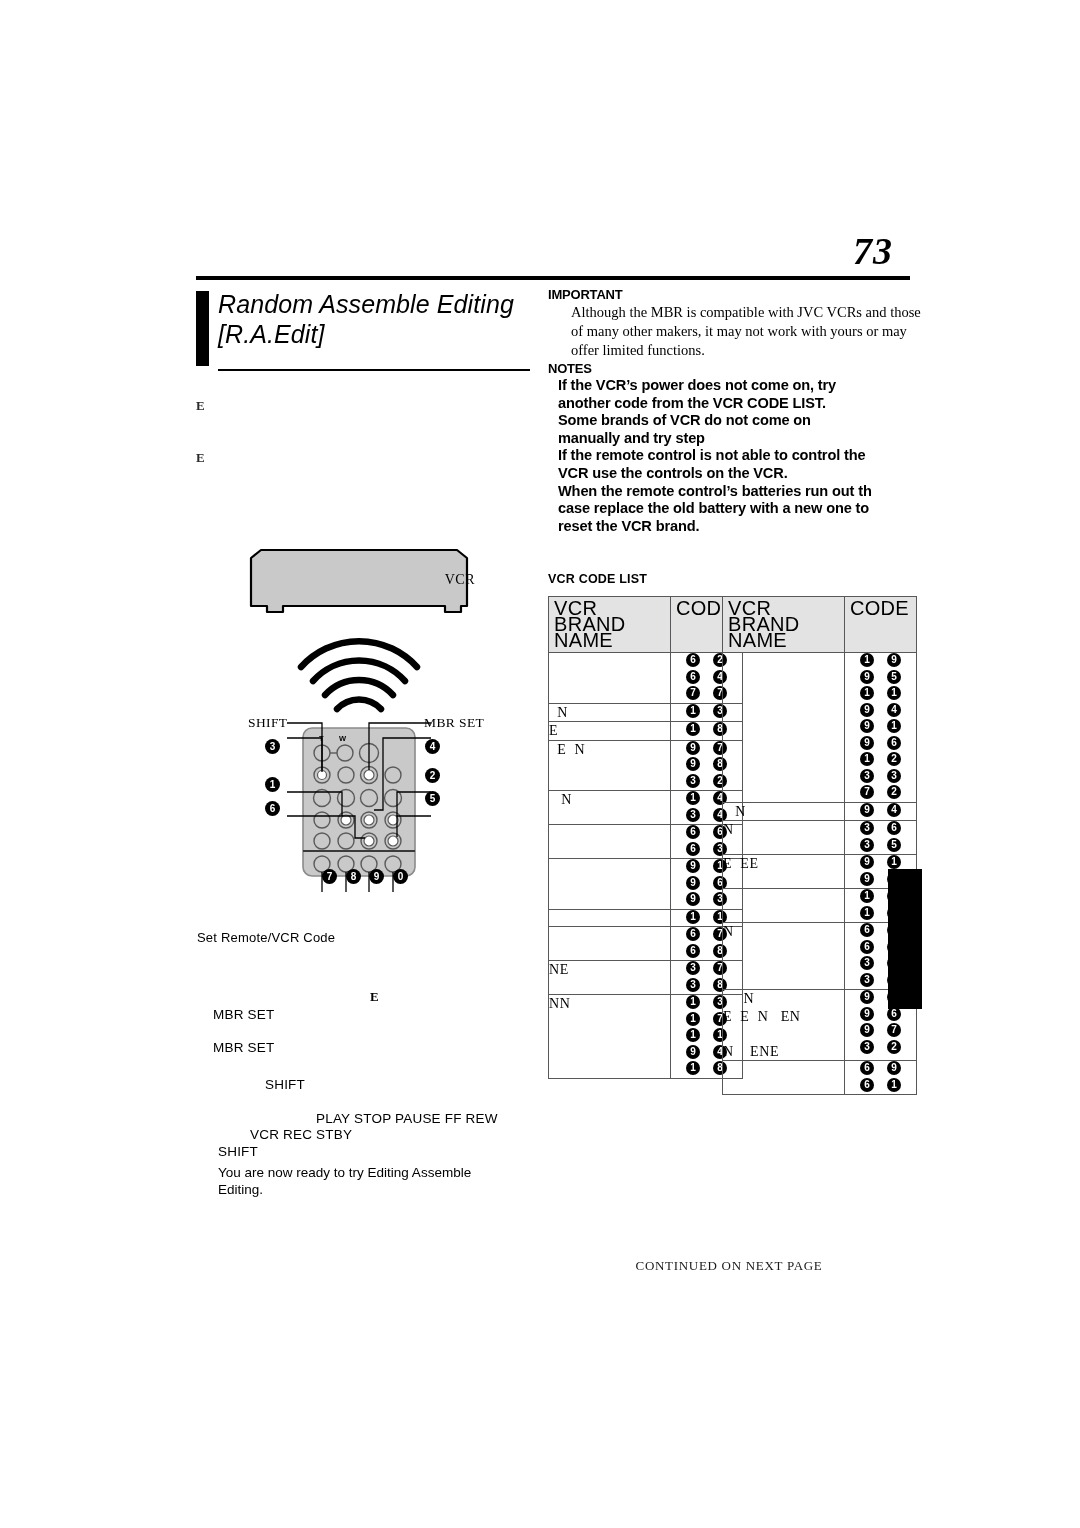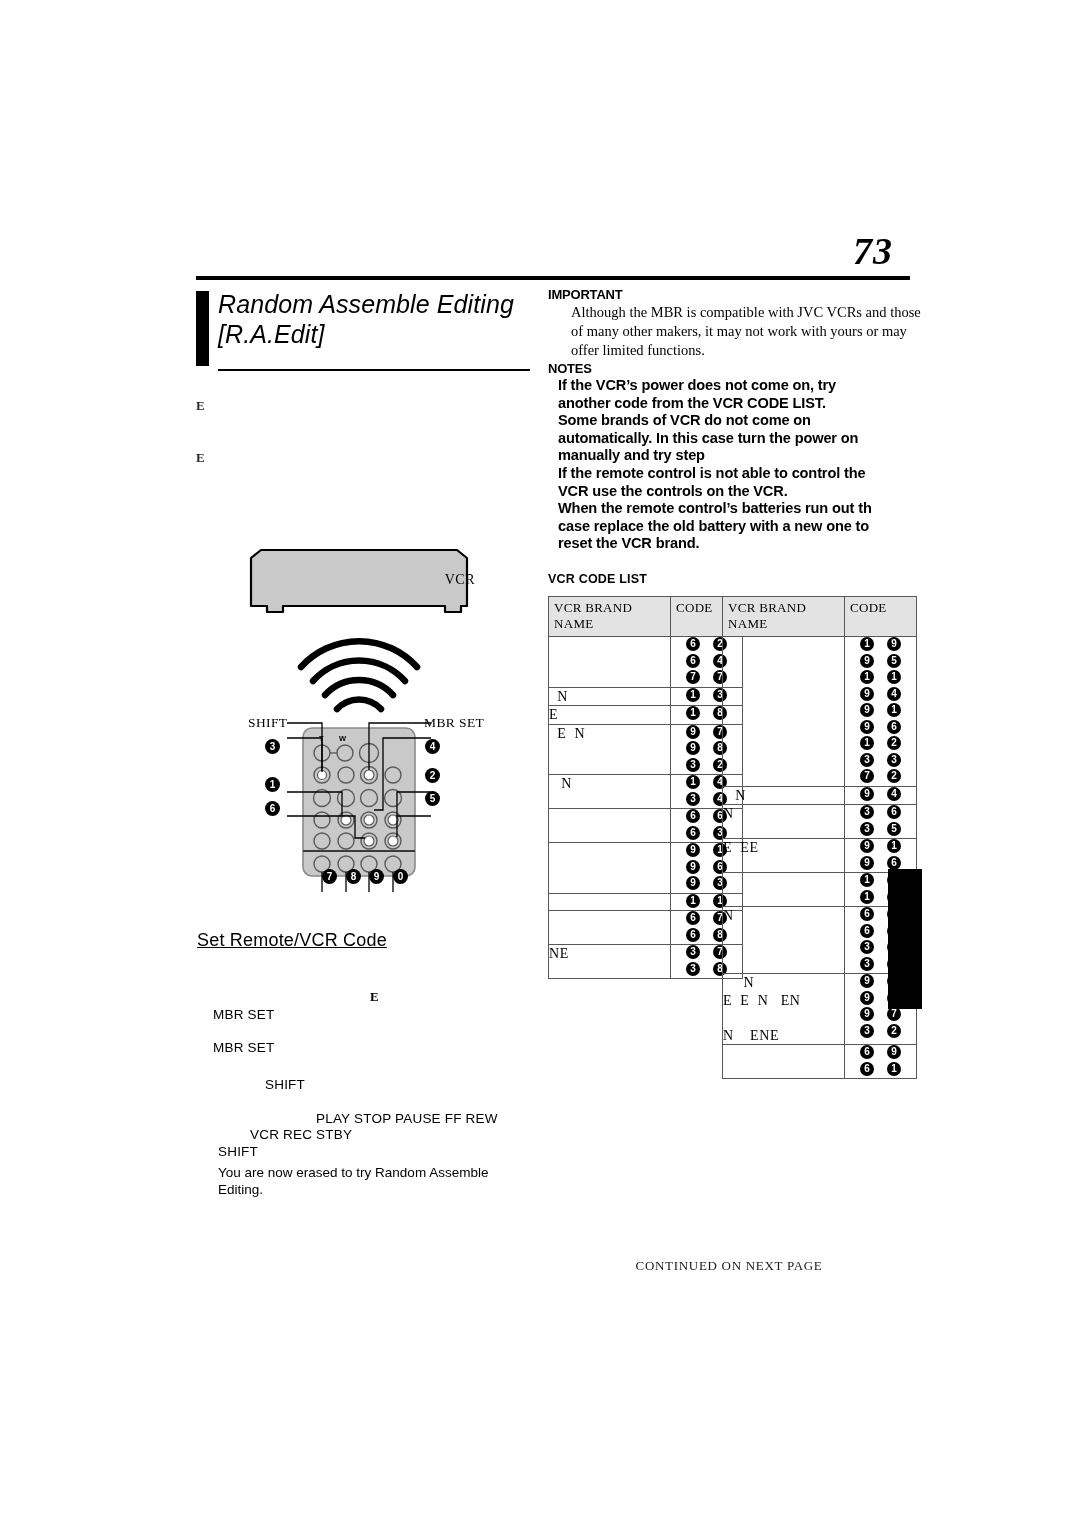--- a/index.html
+++ b/index.html
@@ -122,24 +122,23 @@
     font-size: 10px;
     line-height: 15px;
     text-align: center;
   }
 
   
   .section-head {
     position: absolute;
     left: 197px;
     top: 930px;
-    font-size: 18px;
+    font-size: 13px;
     letter-spacing: 0.2px;
     white-space: nowrap;
-    text-decoration: underline;
   }
   .step-text {
     position: absolute;
     font-size: 13.5px;
     letter-spacing: 0.2px;
     white-space: nowrap;
   }
   .step-serif {
     font-family: "Liberation Serif", serif;
     font-weight: bold;
@@ -200,23 +199,23 @@
   .code-table.left  { left: 548px; top: 596px; }
   .code-table.right { left: 722px; top: 596px; }
 
   .code-table td, .code-table th {
     border: 1.6px solid #58585a;
     padding: 0;
     vertical-align: top;
   }
   .code-table th {
     background: #e3e3e3;
-    font-family: Liberation Serif, serif;
+    font-family: Liberation Sans, sans-serif;
     font-weight: normal;
-    font-size: 13px;
+    font-size: 20px;
     text-align: left;
     padding: 3px 5px 4px 5px;
     letter-spacing: 0.3px;
     line-height: 16px;
   }
   .th-brand { width: 111px; }
   .th-code  { width: 61px; }
 
   .brand-cell {
     font-family: "Liberation Serif", serif;
@@ -386,31 +385,30 @@
 
 <div class="section-head">Set Remote/VCR Code</div>
 
 <div class="step-text step-serif" style="left:370px;top:989px;">E</div>
 <div class="step-text" style="left:213px;top:1007px;">MBR SET</div>
 <div class="step-text" style="left:213px;top:1040px;">MBR SET</div>
 <div class="step-text" style="left:265px;top:1077px;">SHIFT</div>
 <div class="step-text" style="left:316px;top:1111px;">PLAY  STOP  PAUSE  FF  REW</div>
 <div class="step-text" style="left:250px;top:1127px;">VCR REC STBY</div>
 <div class="step-text" style="left:218px;top:1144px;">SHIFT</div>
-<div class="closing-para">You are now erased to try Random Assemble Editing.</div>
+<div class="closing-para">You are now ready to try Editing Assemble Editing.</div>
 
 <div class="rc-heading" style="left:548px;top:287px;">IMPORTANT</div>
 <div class="rc-body" style="left:548px;top:303px;margin-left:23px;">Although the MBR is compatible with JVC VCRs and those of many other  makers, it may not work with yours or may offer limited functions.</div>
 
 <div class="rc-heading" style="left:548px;top:361px;">NOTES</div>
 <div class="notes-body">
   <div>If the VCR’s power does not come on, try</div>
   <div>another code from the VCR CODE LIST.</div>
   <div>Some brands of VCR do not come on</div>
-  <div>automatically. In this case  turn the power on</div>
   <div>manually and try step</div>
   <div>If the remote control is not able to control the</div>
   <div>VCR  use the controls on the VCR.</div>
   <div>When the remote control’s batteries run out  th</div>
   <div>case  replace the old battery with a new one to</div>
   <div>reset the VCR brand.</div>
 </div>
 
 <div class="codelist-title">VCR CODE LIST</div>
 
@@ -548,20 +546,45 @@
           <div class="code-pair">
             <span class="digit">3</span>
             <span class="digit">7</span>
           </div>
           <div class="code-pair">
             <span class="digit">3</span>
             <span class="digit">8</span>
           </div>
         </td>
       </tr>
+      <tr>
+        <td class="brand-cell">NN</td>
+        <td class="code-cell">
+          <div class="code-pair">
+            <span class="digit">1</span>
+            <span class="digit">3</span>
+          </div>
+          <div class="code-pair">
+            <span class="digit">1</span>
+            <span class="digit">7</span>
+          </div>
+          <div class="code-pair">
+            <span class="digit">1</span>
+            <span class="digit">1</span>
+          </div>
+          <div class="code-pair">
+            <span class="digit">9</span>
+            <span class="digit">4</span>
+          </div>
+          <div class="code-pair">
+            <span class="digit">1</span>
+            <span class="digit">8</span>
+          </div>
+        </td>
+      </tr>
     </tbody>
 </table>
 
 <table class="code-table right">
   <thead>
     <tr>
       <th class="th-brand">
         <span>VCR BRAND</span><br>
         <span>NAME</span>
       </th>

